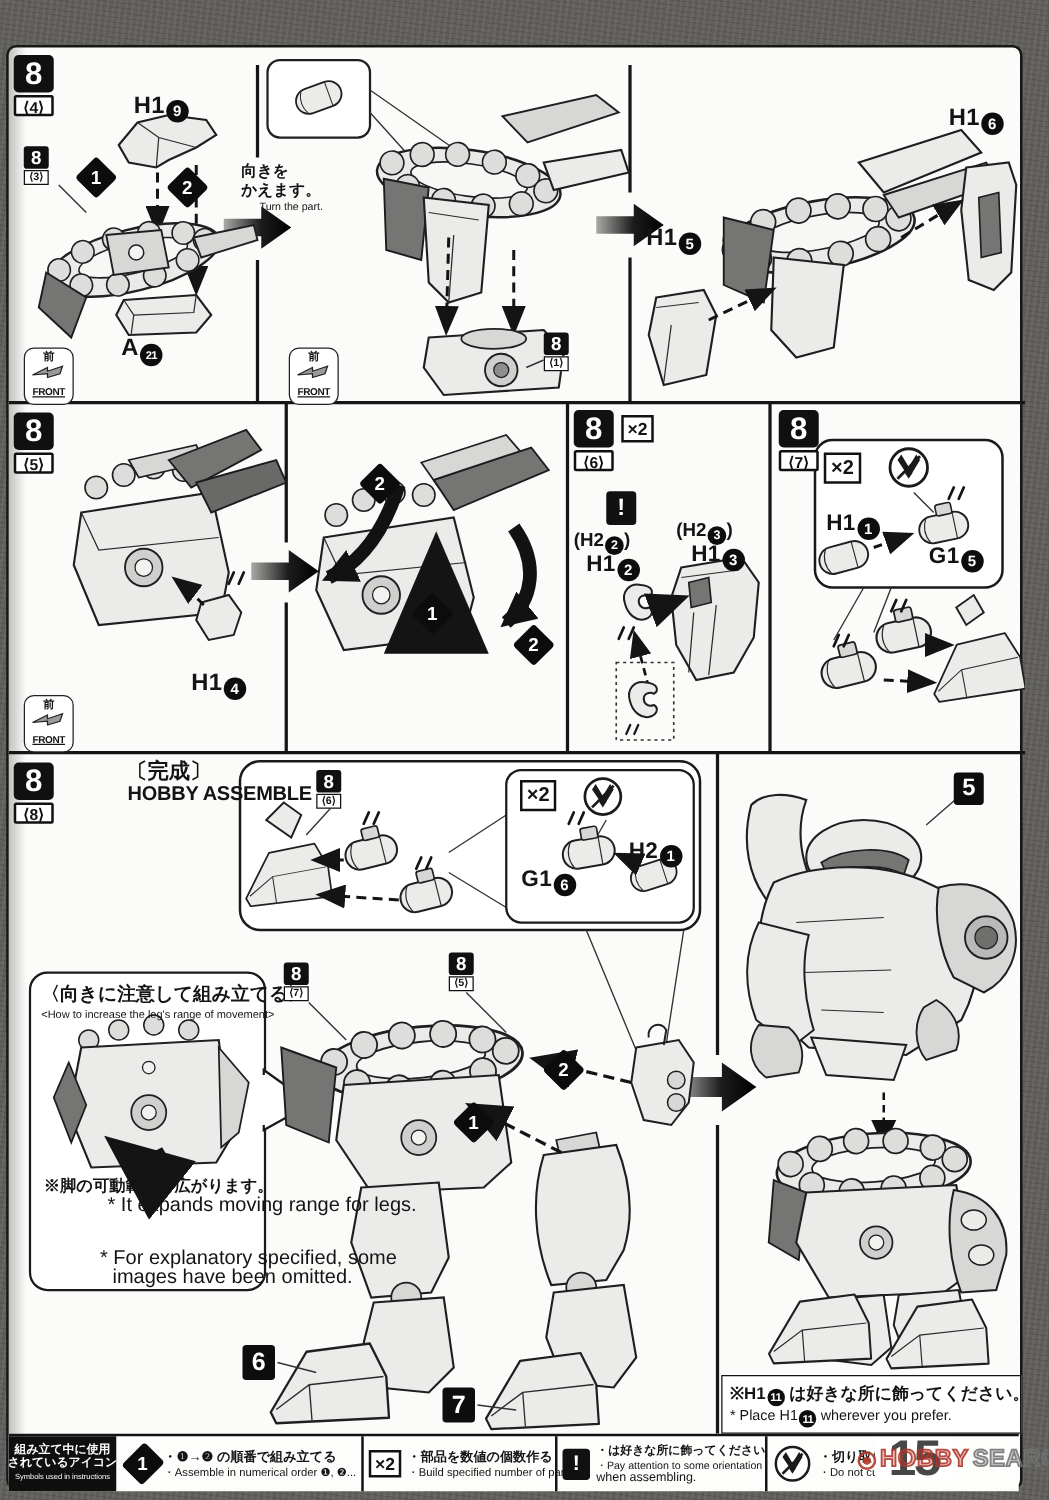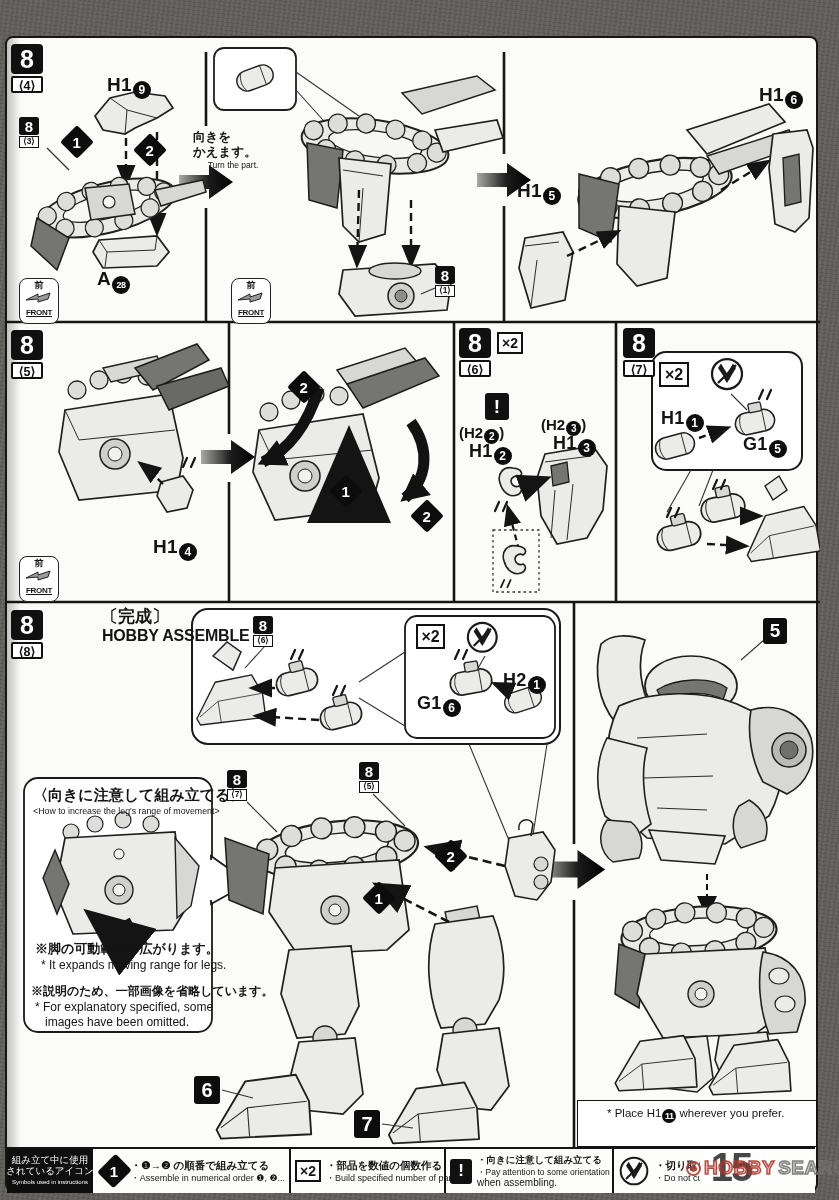--- a/index.html
+++ b/index.html
@@ -43,32 +43,32 @@
   .front-box .fjp{font-size:9px;font-weight:bold;line-height:10px;}
   .front-box .fen{font-size:8px;font-weight:bold;letter-spacing:-0.3px;text-decoration:underline;}
   .turn{width:80px;}
   .turn .tjp{font-size:12.5px;font-weight:bold;line-height:15px;}
   .turn .ten{font-size:8.5px;line-height:11px;text-align:center;}
   .cjp{font-size:17px;font-weight:bold;}
   .cen{font-size:16px;font-weight:bold;letter-spacing:-0.2px;}
   .legtitle{font-size:15px;font-weight:bold;white-space:nowrap;}
   .legsub{font-size:8.8px;white-space:nowrap;}
   .legnote-jp{font-size:13px;font-weight:bold;white-space:nowrap;}
-  .legnote-en{font-size:12px;white-space:nowrap;line-height:14px;}
+  .legnote-en{font-size:16px;white-space:nowrap;line-height:14px;margin-left:45px;}
   .numlabel{background:#0d0d0d;color:#fff;font-weight:bold;display:flex;align-items:center;
     justify-content:center;border-radius:3px;}
   .notebox{left:570px;top:1062px;width:240px;height:47px;border:1.6px solid #111;background:#fff;
     box-sizing:border-box;padding:4px 6px;z-index:4;}
   .notebox .njp{font-size:13.5px;font-weight:bold;white-space:nowrap;}
-  .notebox .nen{font-size:11.5px;white-space:nowrap;margin-top:2px;margin-left:23px;}
+  .notebox .nen{font-size:11.5px;white-space:nowrap;margin-top:2px;}
   .bar{left:0;top:1109px;width:808px;height:44px;border-top:2.6px solid #131313;display:flex;
     align-items:stretch;background:#fdfdfc;z-index:3;}
   .bar-head{width:86px;background:#0f0f0f;color:#fff;display:flex;flex-direction:column;
     align-items:center;justify-content:center;line-height:11px;}
-  .bar-head .hjp{font-size:9.5px;font-weight:normal;white-space:nowrap;}
+  .bar-head .hjp{font-size:9.5px;font-weight:bold;white-space:nowrap;}
   .bar-head .hen{font-size:6px;margin-top:1px;white-space:nowrap;}
   .bar-item{display:flex;align-items:center;gap:5px;padding:0 4px;box-sizing:border-box;}
   .bar-item.bl{border-left:2px solid #131313;}
   .bjp{font-size:10.5px;font-weight:bold;white-space:nowrap;}
   .ben{font-size:9px;white-space:nowrap;line-height:10.5px;}
   .page-tab{position:absolute;left:700px;top:1150px;width:62px;height:34px;background:#fff;
     display:flex;align-items:center;justify-content:center;z-index:5;}
   .page-tab span{font-size:40px;font-weight:bold;color:#474745;letter-spacing:-2px;}
   .watermark{position:absolute;left:686px;top:1157px;display:flex;align-items:center;gap:3px;z-index:6;
     font-weight:800;font-size:19px;letter-spacing:0.5px;white-space:nowrap;opacity:0.9;}
@@ -406,21 +406,21 @@
     <div class="abs" style="left:12px;top:79px">
       <div class="badge-sm">8</div>
       <div class="substep-sm">⟨3⟩</div>
     </div>
     <div class="abs diamond" style="left:58px;top:92px">
         <span>1</span>
       </div>
     <div class="abs diamond" style="left:131px;top:100px">
         <span>2</span>
       </div>
-    <div class="abs plabel" style="left:90px;top:230px"><span>A</span><span class="circ two">28</span></div>
+    <div class="abs plabel" style="left:90px;top:230px"><span>A</span><span class="circ two">21</span></div>
     <div class="abs front-box" style="left:12px;top:240px">
       <div class="fjp">前</div>
       <svg width="30" height="14" viewBox="0 0 30 14">
           <path d="M2,10 L14,4 L14,7 L26,3 L24,9 L14,12 L14,9 Z" fill="#9a9a98" stroke="#222" stroke-width="1"></path>
         </svg>
       <div class="fen">FRONT</div>
     </div>
     <div class="abs turn" style="left:186px;top:92px">
       <div class="tjp">向きを</div>
       <div class="tjp">かえます。</div>
@@ -493,21 +493,20 @@
       <div class="substep-sm">⟨6⟩</div>
     </div>
     <div class="abs xbox" style="left:409px;top:586px;width:29px;height:25px;font-size:16px">×2</div>
     <div class="abs plabel" style="left:496px;top:632px;font-size:18px"><span>H2</span><span class="circ">1</span></div>
     <div class="abs plabel" style="left:410px;top:655px;font-size:18px"><span>G1</span><span class="circ">6</span></div>
 
     <div class="abs legtitle" style="left:26px;top:748px">〈向きに注意して組み立てる〉</div>
     <div class="abs legsub" style="left:26px;top:768px">&lt;How to increase the leg's range of movement&gt;</div>
     <div class="abs legnote-jp" style="left:28px;top:902px">※脚の可動範囲が広がります。</div>
     <div class="abs legnote-en" style="left:34px;top:920px">* It expands moving range for legs.</div>
-    <div class="abs legnote-jp" style="left:24px;top:945px;font-size:12px">※説明のため、一部画像を省略しています。</div>
     <div class="abs legnote-en" style="left:28px;top:962px">* For explanatory specified, some</div>
     <div class="abs legnote-en" style="left:38px;top:977px">images have been omitted.</div>
 
     <div class="abs" style="left:220px;top:732px">
       <div class="badge-sm">8</div>
       <div class="substep-sm">⟨7⟩</div>
     </div>
     <div class="abs" style="left:352px;top:724px">
       <div class="badge-sm">8</div>
       <div class="substep-sm">⟨5⟩</div>
@@ -517,20 +516,21 @@
       </div>
     <div class="abs diamond" style="left:432px;top:806px">
         <span>2</span>
       </div>
 
     <div class="abs numlabel" style="left:756px;top:580px;width:24px;height:26px;font-size:19px">5</div>
     <div class="abs numlabel" style="left:187px;top:1038px;width:26px;height:28px;font-size:20px">6</div>
     <div class="abs numlabel" style="left:347px;top:1072px;width:26px;height:28px;font-size:20px">7</div>
 
     <div class="abs notebox">
+      <div class="njp"><span>※H1</span><span class="circ circ-xs two">11</span><span> は好きな所に飾ってください。</span></div>
       <div class="nen"><span>* Place H1</span><span class="circ circ-xs two">11</span><span> wherever you prefer.</span></div>
     </div>
 
     <div class="abs bar">
       <div class="bar-head">
         <div class="hjp">組み立て中に使用</div>
         <div class="hjp">されているアイコン</div>
         <div class="hen">Symbols used in instructions</div>
       </div>
       <div class="bar-item" style="width:196px">
@@ -545,21 +545,21 @@
       <div class="bar-item bl" style="width:155px">
         <div class="xbox" style="width:26px;height:22px;font-size:14px;flex:none">×2</div>
         <div>
           <div class="bjp">・部品を数値の個数作る</div>
           <div class="ben">・Build specified number of parts.</div>
         </div>
       </div>
       <div class="bar-item bl" style="width:168px">
         <div class="excl" style="width:22px;height:25px;font-size:17px;flex:none">!</div>
         <div>
-          <div class="bjp" style="font-size:9.5px">・向きに注意して組み立てる</div>
+          <div class="bjp" style="font-size:9.5px">・は好きな所に飾ってください</div>
           <div class="ben" style="font-size:8.5px">・Pay attention to some orientation</div>
           <div class="ben" style="font-size:10px">when assembling.</div>
         </div>
       </div>
       <div class="bar-item bl" style="flex:1">
         <svg width="32" height="32" viewBox="0 0 48 48" style="flex:none">
             <use href="#nip"></use>
           </svg>
         <div>
           <div class="bjp">・切り取り注意</div>

